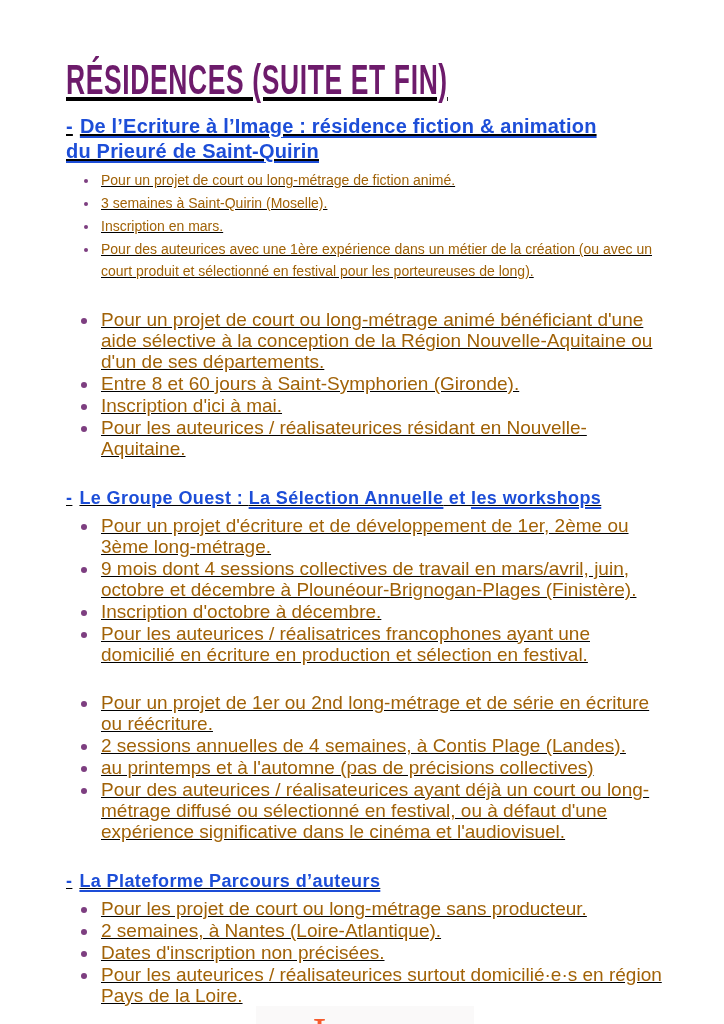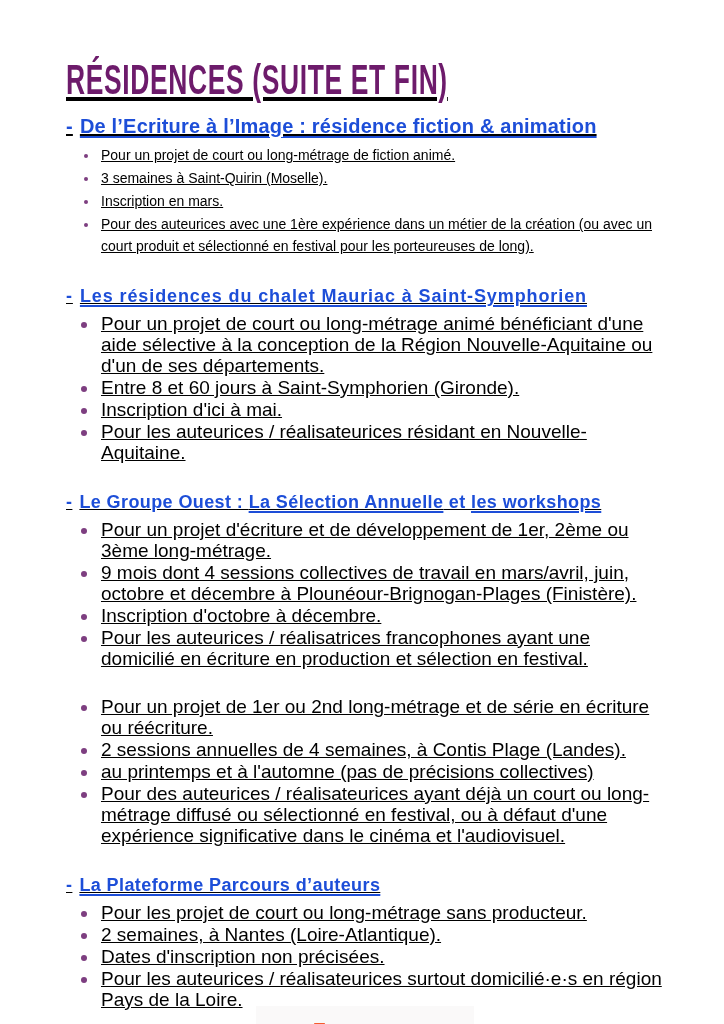--- a/index.html
+++ b/index.html
@@ -16,21 +16,21 @@
   .section{margin-top:27px;}
   .section.s1{margin-top:0;}
   .sec-head{color:#1d4ed8;font-weight:700;font-size:18px;line-height:24px;letter-spacing:0.4px;}
   .s1 .sec-head{font-size:20px;line-height:25px;letter-spacing:0.2px;}
   .s2 .sec-head{letter-spacing:0.9px;}
   .sec-head .dash{margin-right:7px;font-weight:700;}
   .sec-head .u{
     text-decoration:underline;text-decoration-thickness:2px;text-underline-offset:3px;
     cursor:pointer;
   }
-  ul{margin:5px 0 0 0;padding:0 0 0 33px;color:#000000;}
+  ul{margin:5px 0 0 0;padding:0 0 0 33px;color:#a16207;}
   li{font-size:19px;line-height:21px;margin:0 0 1px 0;padding-left:2px;}
   .s1 li{font-size:14px;line-height:22px;}
   li::marker{color:#7d3e80;}
   .logo-row{
     margin-top:16px;display:flex;justify-content:center;align-items:baseline;
     transform:scaleX(0.78);transform-origin:center top;position:relative;z-index:2;
   }
   .logo-word{
     color:#fb6e46;font-size:25px;letter-spacing:2px;font-weight:400;line-height:28px;
     font-family:"Liberation Sans",sans-serif;
@@ -47,33 +47,31 @@
 </head>
 <body>
 
 <div class="content">
 
   <h1 class="page-title">RÉSIDENCES (SUITE ET FIN)</h1>
 
   <div class="section s1">
     <div class="sec-head">
       <span class="dash">-</span><span class="u">De l’Ecriture à l’Image : résidence fiction &amp; animation</span><br>
+      <span class="u">du Prieuré de Saint-Quirin</span>
     </div>
     <ul>
       <li>Pour un projet de court ou long-métrage de fiction animé.</li>
       <li>3 semaines à Saint-Quirin (Moselle).</li>
       <li>Inscription en mars.</li>
       <li>Pour des auteurices avec une 1ère expérience dans un métier de la création (ou avec un court produit et sélectionné en festival pour les porteureuses de long).</li>
     </ul>
   </div>
 
   <div class="section s2">
-    <div class="sec-head">
-      <span class="dash">-</span><span class="u">Les résidences du chalet Mauriac à Saint-Symphorien</span>
-    </div>
     <ul>
       <li>Pour un projet de court ou long-métrage animé bénéficiant d'une aide sélective à la conception de la Région Nouvelle-Aquitaine ou d'un de ses départements.</li>
       <li>Entre 8 et 60 jours à Saint-Symphorien (Gironde).</li>
       <li>Inscription d'ici à mai.</li>
       <li>Pour les auteurices / réalisateurices résidant en Nouvelle-Aquitaine.</li>
     </ul>
   </div>
 
   <div class="section s3">
     <div class="sec-head">

